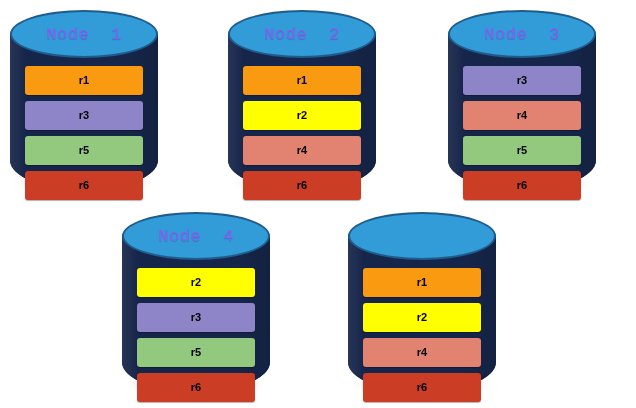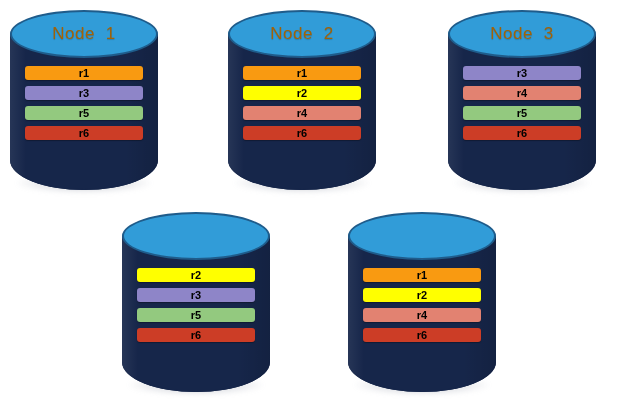--- a/index.html
+++ b/index.html
@@ -77,37 +77,38 @@
   }
   .node-title {
     position: absolute;
     left: 0;
     top: 0;
     width: 148px;
     height: 48px;
     display: flex;
     align-items: center;
     justify-content: center;
-    color: #a16207;
+    color: #8b5cf6;
     font-size: 17px;
     letter-spacing: 0.6px;
     white-space: pre;
     text-shadow: 0 1px 1px rgba(0,0,0,0.18);
+    font-family: Liberation Mono, monospace;
   }
 
   
   .records {
     position: absolute;
     left: 15px;
     top: 56px;
     width: 118px;
   }
   .record {
     position: relative;
-    height: 14px;
+    height: 29px;
     margin-bottom: 6px;
     border-radius: 3px;
     display: flex;
     align-items: center;
     justify-content: center;
     color: #000000;
     font-size: 11px;
     font-weight: bold;
     line-height: 1;
     box-shadow: 0 1px 1px rgba(0,0,0,0.30);
@@ -157,20 +158,21 @@
     <div class="node" style="left: 122px; top: 212px;">
       <div class="node-shadow"></div>
       <div class="node-body" style="background: rgb(22, 38, 74);"></div>
       <div class="records">
         <div class="record" style="background: rgb(255, 255, 0);">r2</div>
         <div class="record" style="background: rgb(142, 133, 200);">r3</div>
         <div class="record" style="background: rgb(147, 201, 127);">r5</div>
         <div class="record" style="background: rgb(204, 61, 38);">r6</div>
       </div>
       <div class="node-top" style="background: rgb(49, 156, 216); border-color: rgb(31, 92, 139);"></div>
+      <div class="node-title">Node  4</div>
     </div>
     <div class="node" style="left: 348px; top: 212px;">
       <div class="node-shadow"></div>
       <div class="node-body" style="background: rgb(22, 38, 74);"></div>
       <div class="records">
         <div class="record" style="background: rgb(249, 154, 17);">r1</div>
         <div class="record" style="background: rgb(255, 255, 0);">r2</div>
         <div class="record" style="background: rgb(226, 130, 113);">r4</div>
         <div class="record" style="background: rgb(204, 61, 38);">r6</div>
       </div>

